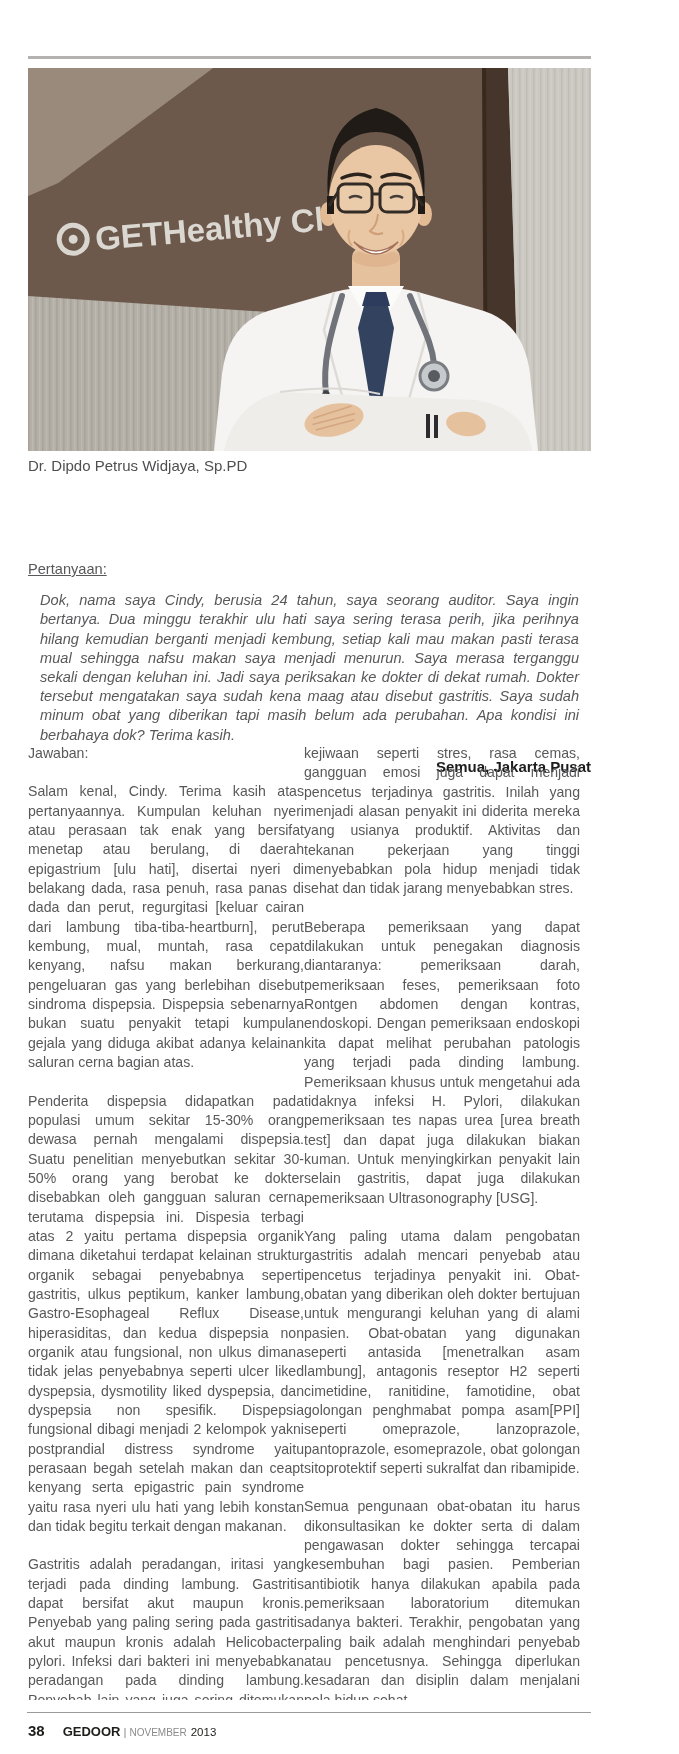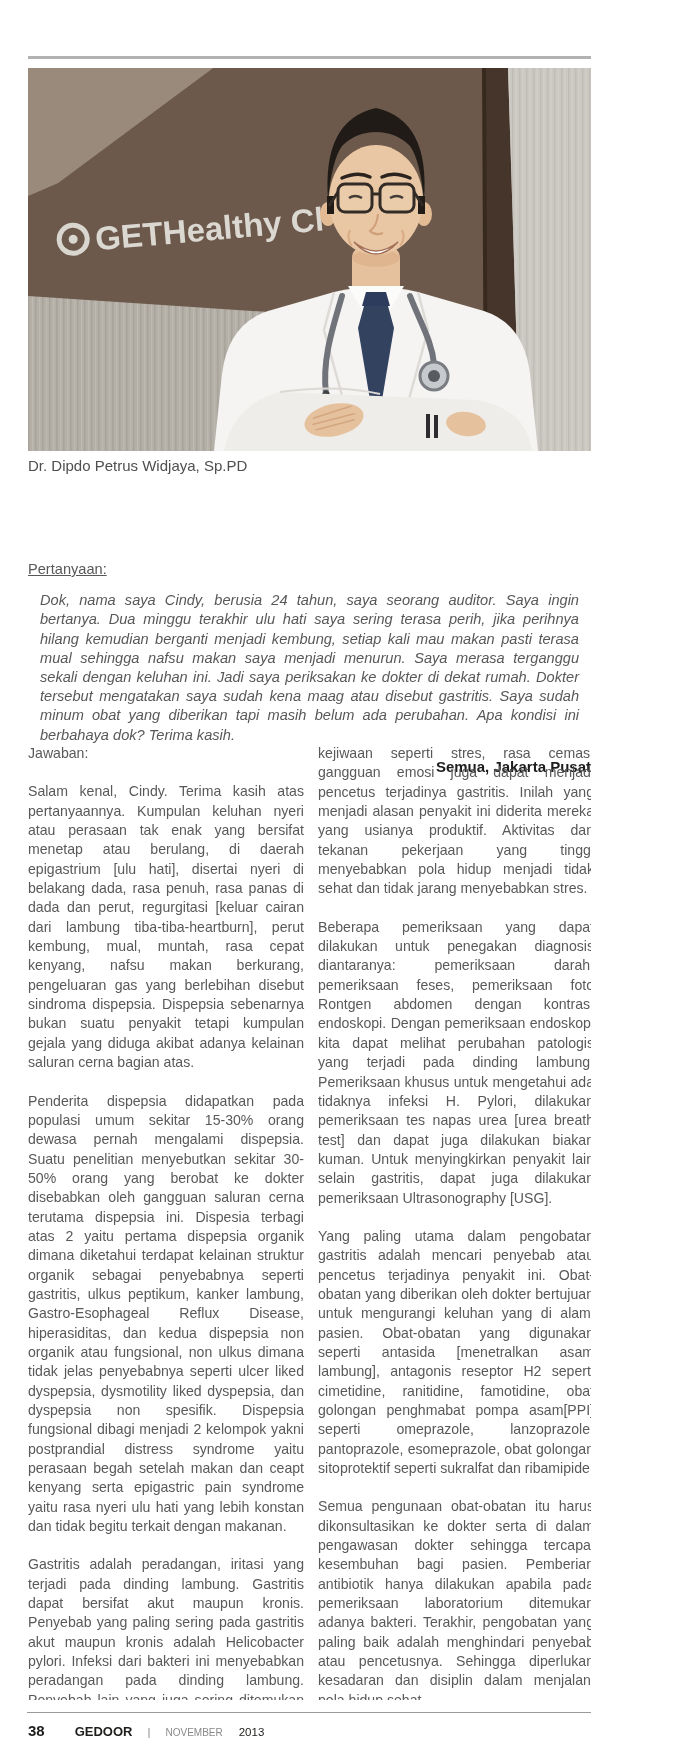--- a/index.html
+++ b/index.html
@@ -26,32 +26,32 @@
   }
   .question{
     position:absolute;left:28px;top:545px;width:563px;
     font-size:14.6px;line-height:19.2px;color:#58585a;
   }
   .q-label{margin:15px 0 1px 0;text-decoration:underline;}
   .q-body{margin:12px;font-style:italic;text-align:justify;}
   .q-signature{margin:5px 0 0 0;text-align:right;font-weight:700;font-style:normal;color:#1c1c1c;font-size:15px;}
   .answer{
     position:absolute;left:28px;top:744px;width:563px;height:956px;
-    display:flex;gap:14px;overflow:hidden;
+    display:flex;gap:0;overflow:hidden;
     font-size:14.1px;line-height:19.35px;color:#59595b;
   }
   .col{width:276px;flex:0 0 276px;}
   .col p{margin:0 0 19px 0;text-align:justify;}
   .a-label{margin:0;text-align:left;}
   .footer-rule{
     position:absolute;left:27px;top:1712px;width:564px;height:1px;background:#9a9a9a;
   }
   .footer{
     position:absolute;left:28px;top:1722px;width:563px;
-    display:flex;align-items:baseline;gap:12px;
+    display:flex;align-items:baseline;gap:0;
   }
   .footer .pagenum{font-size:15px;font-weight:700;color:#1d1d1b;margin-right:18px;}
   .footer .mag{font-size:13px;font-weight:700;color:#1d1d1b;}
   .footer .sep{font-size:11.5px;color:#8a8a8a;margin:0 3px 0 3px;font-weight:400;}
   .footer .month{font-size:10px;color:#8a8a8a;font-weight:400;margin-right:4px;}
   .footer .year{font-size:11.5px;font-weight:400;color:#1d1d1b;}
 </style>
 </head>
 <body>
 

